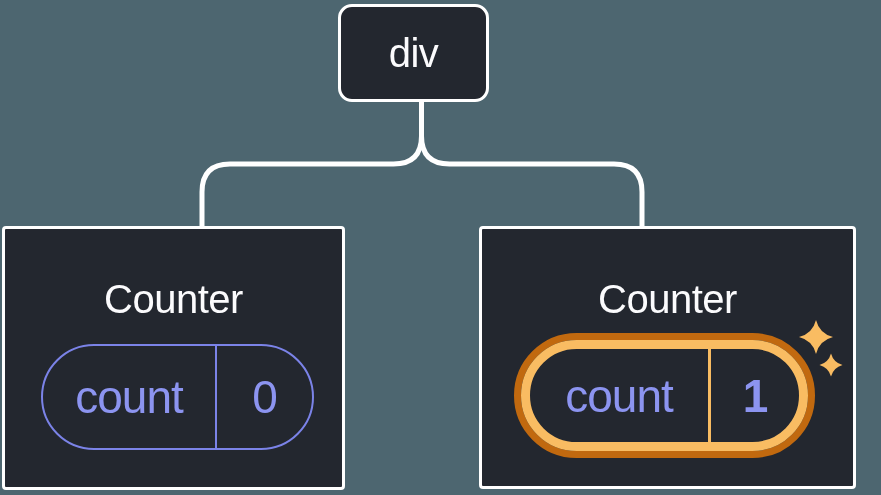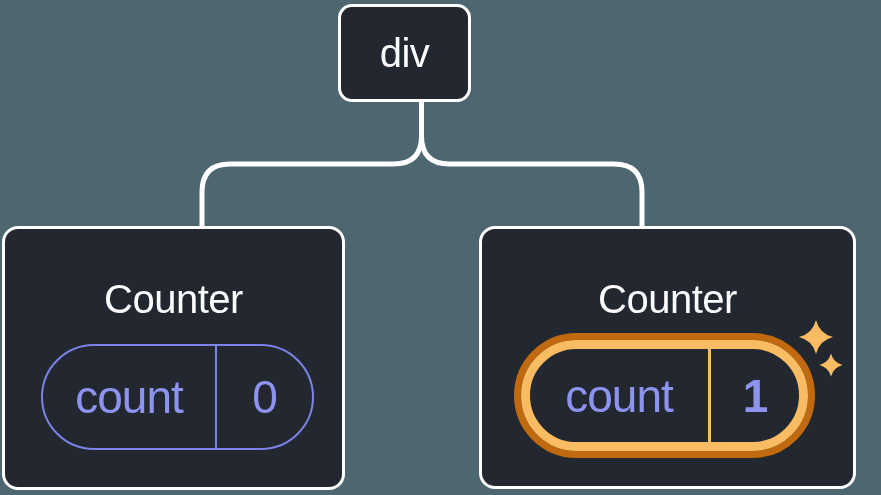--- a/index.html
+++ b/index.html
@@ -17,28 +17,28 @@
     width: 881px; height: 495px;
   }
   .node {
     position: absolute;
     background: #23272F;
     border: 3px solid #FFFFFF;
     box-sizing: border-box;
   }
   .div-node {
     left: 338px; top: 4px;
-    width: 133px; height: 98px;
+    width: 151px; height: 98px;
     border-radius: 14px;
     display: flex; align-items: center; justify-content: center;
     color: #FBFBFD;
     font-size: 40px;
     letter-spacing: -0.5px;
   }
-  .counter-node { border-radius: 16px; }
+  .counter-node { border-radius: 4px; }
   .counter-left  { left: 2px;   top: 226px; width: 343px; height: 264px; }
   .counter-right { left: 479px; top: 226px; width: 377px; height: 263px; }
   .counter-title {
     position: absolute;
     left: 0; right: 0; top: 46px;
     height: 48px; line-height: 48px;
     text-align: center;
     color: #FBFBFD;
     font-size: 40px;
     letter-spacing: -0.5px;

